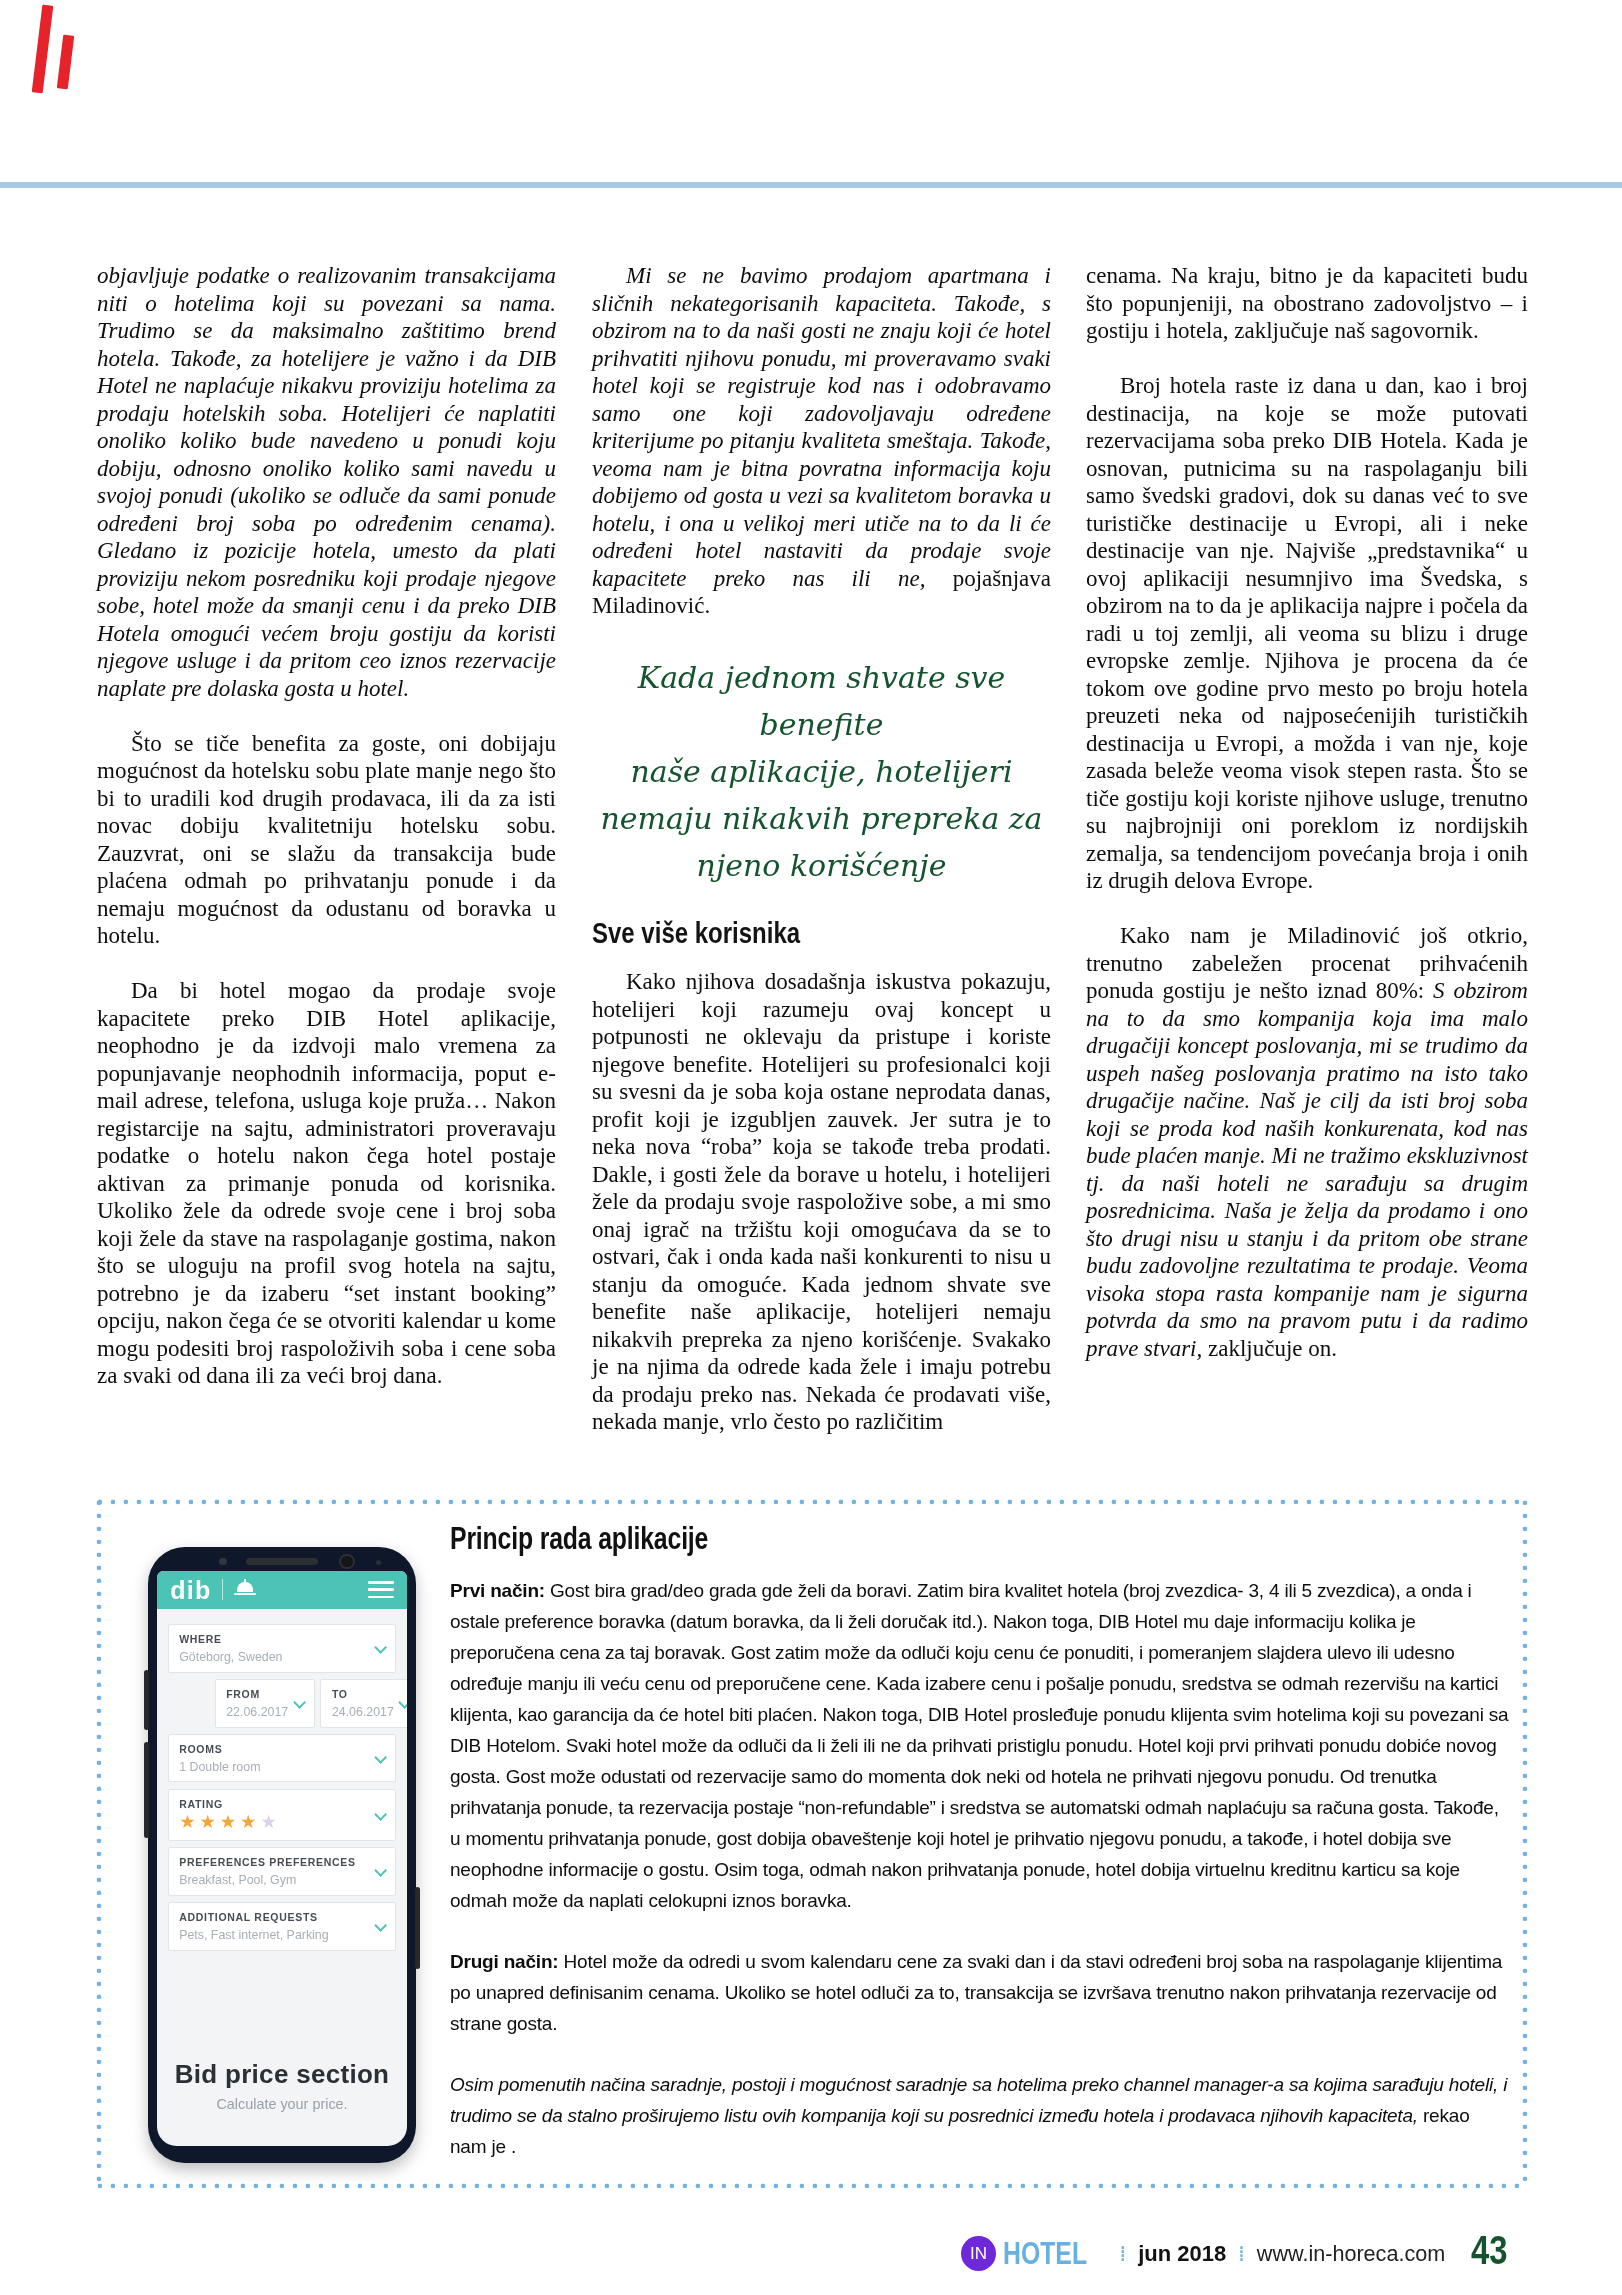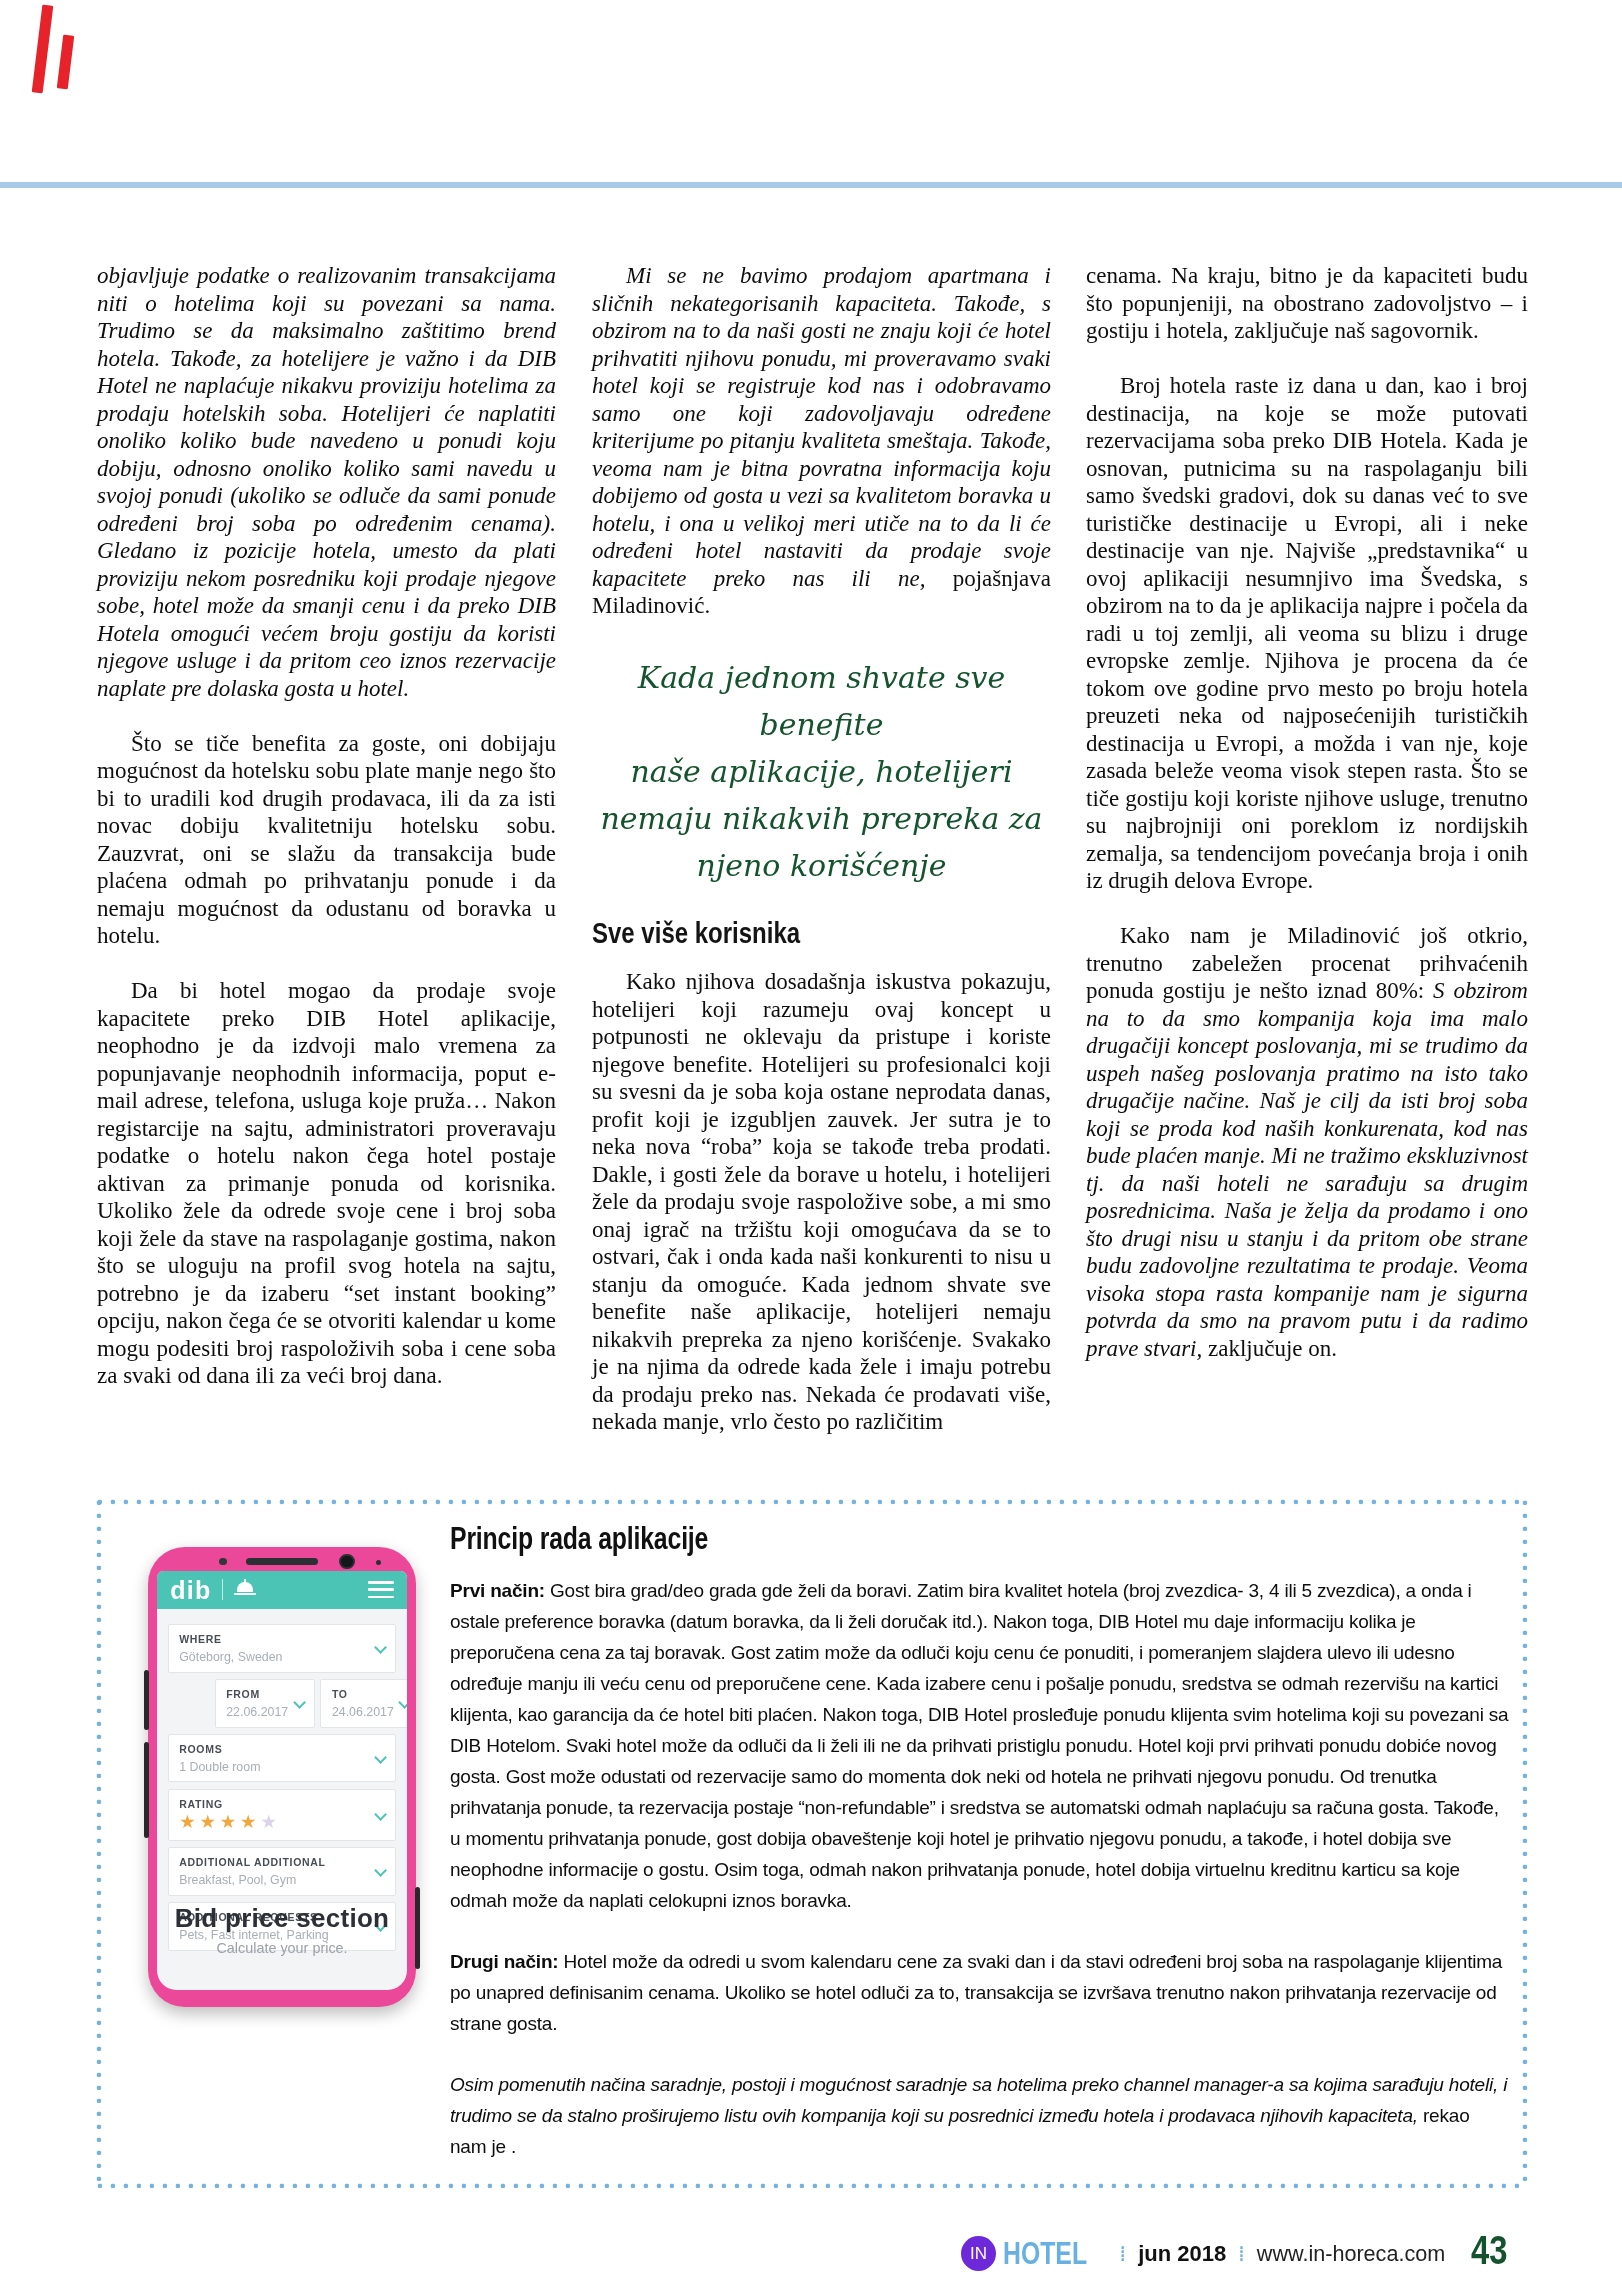--- a/index.html
+++ b/index.html
@@ -32,21 +32,21 @@
   .dot-h.top{top:-1.3px;}.dot-h.bottom{bottom:-1.3px;}
   .dot-v.left{left:-1.3px;}.dot-v.right{right:-1.3px;}
   .box-text{position:absolute;left:353px;top:22px;right:17px;
             font-family:"Liberation Sans",sans-serif;font-size:19px;line-height:31px;
             letter-spacing:-0.2px;color:#0d0d0d;text-align:left;}
   .box-text h2{margin:0 0 19.6px 0;font-size:31px;line-height:33px;color:#111;}
   .box-text p{margin:0 0 30px 0;}
   .box-text p:last-child{margin-bottom:0;}
   .blead{font-weight:bold;}
   
-  .phone{position:absolute;left:51px;top:47px;width:268px;height:460px;background:#ec4899;
+  .phone{position:absolute;left:51px;top:47px;width:268px;height:616px;background:#0f172a;
          border-radius:37px;box-shadow:0 6.5px 15.7px rgba(0,0,0,0.25);}
   .sidebtn{position:absolute;width:4.6px;background:#26282c;border-radius:2.6px;}
   .sb-l1{left:-3.9px;top:123px;height:60px;}
   .sb-l2{left:-3.9px;top:195px;height:96px;}
   .sb-r1{right:-3.9px;top:340px;height:82px;}
   .bezel-cam{position:absolute;top:10.5px;left:71px;width:7.9px;height:7.9px;border-radius:50%;background:#33363c;}
   .bezel-pill{position:absolute;top:11px;left:98px;width:72px;height:6.5px;border-radius:3.9px;background:#2c2f34;}
   .bezel-ring{position:absolute;top:6.5px;left:191px;width:15.7px;height:15.7px;border-radius:50%;
               background:#14161a;border:2px solid #2c2f34;box-sizing:border-box;}
   .bezel-dot2{position:absolute;top:13px;left:228px;width:5.2px;height:5.2px;border-radius:50%;background:#2c2f34;}
@@ -177,21 +177,21 @@
             <div class="lbl">ROOMS</div>
             <div class="val">1 Double room</div>
             <span class="chev"></span>
           </div>
           <div class="card">
             <div class="lbl">RATING</div>
             <div class="stars"><span class="star-f">★</span><span class="star-f">★</span><span class="star-f">★</span><span class="star-f">★</span><span class="star-e">★</span></div>
             <span class="chev"></span>
           </div>
           <div class="card">
-            <div class="lbl">ADDITIONAL ADDITIONAL</div>
+            <div class="lbl">PREFERENCES PREFERENCES</div>
             <div class="val">Breakfast, Pool, Gym</div>
             <span class="chev"></span>
           </div>
           <div class="card">
             <div class="lbl">ADDITIONAL REQUESTS</div>
             <div class="val">Pets, Fast internet, Parking</div>
             <span class="chev"></span>
           </div>
         </div>
 

